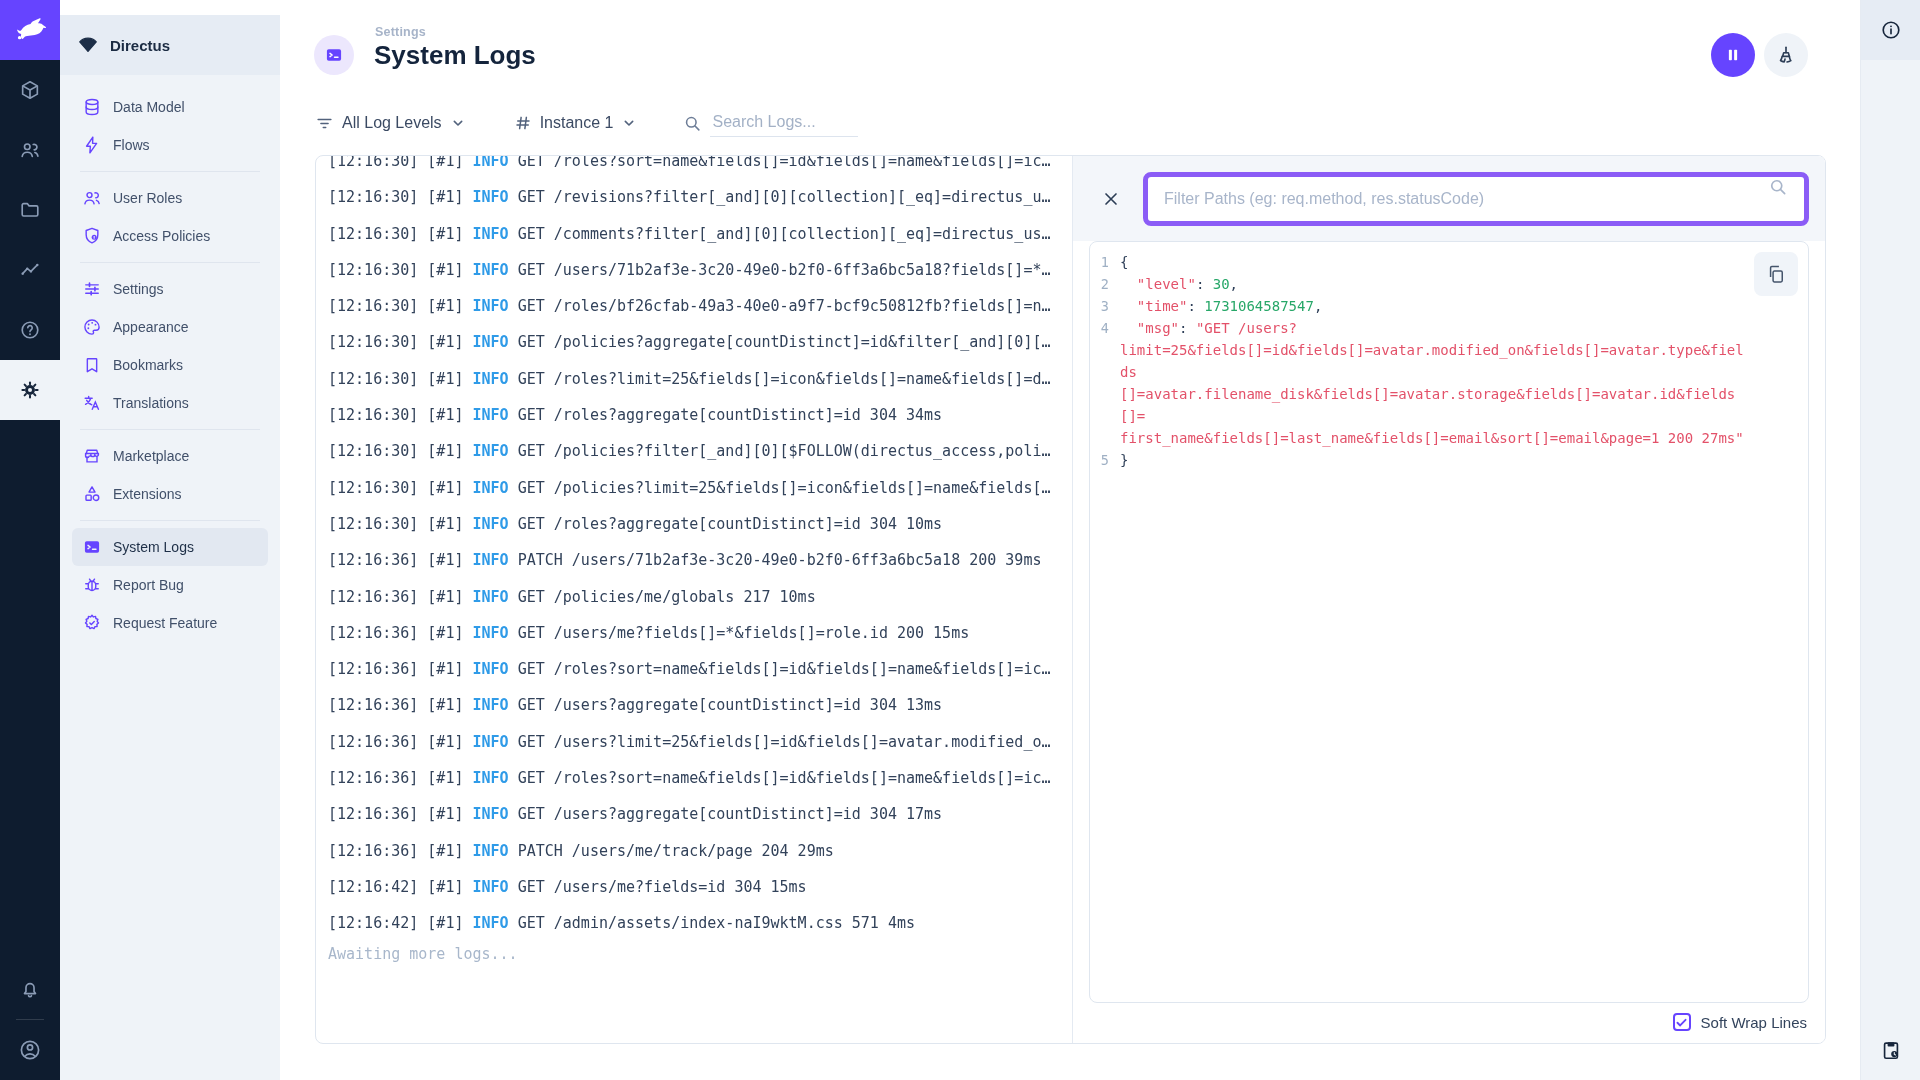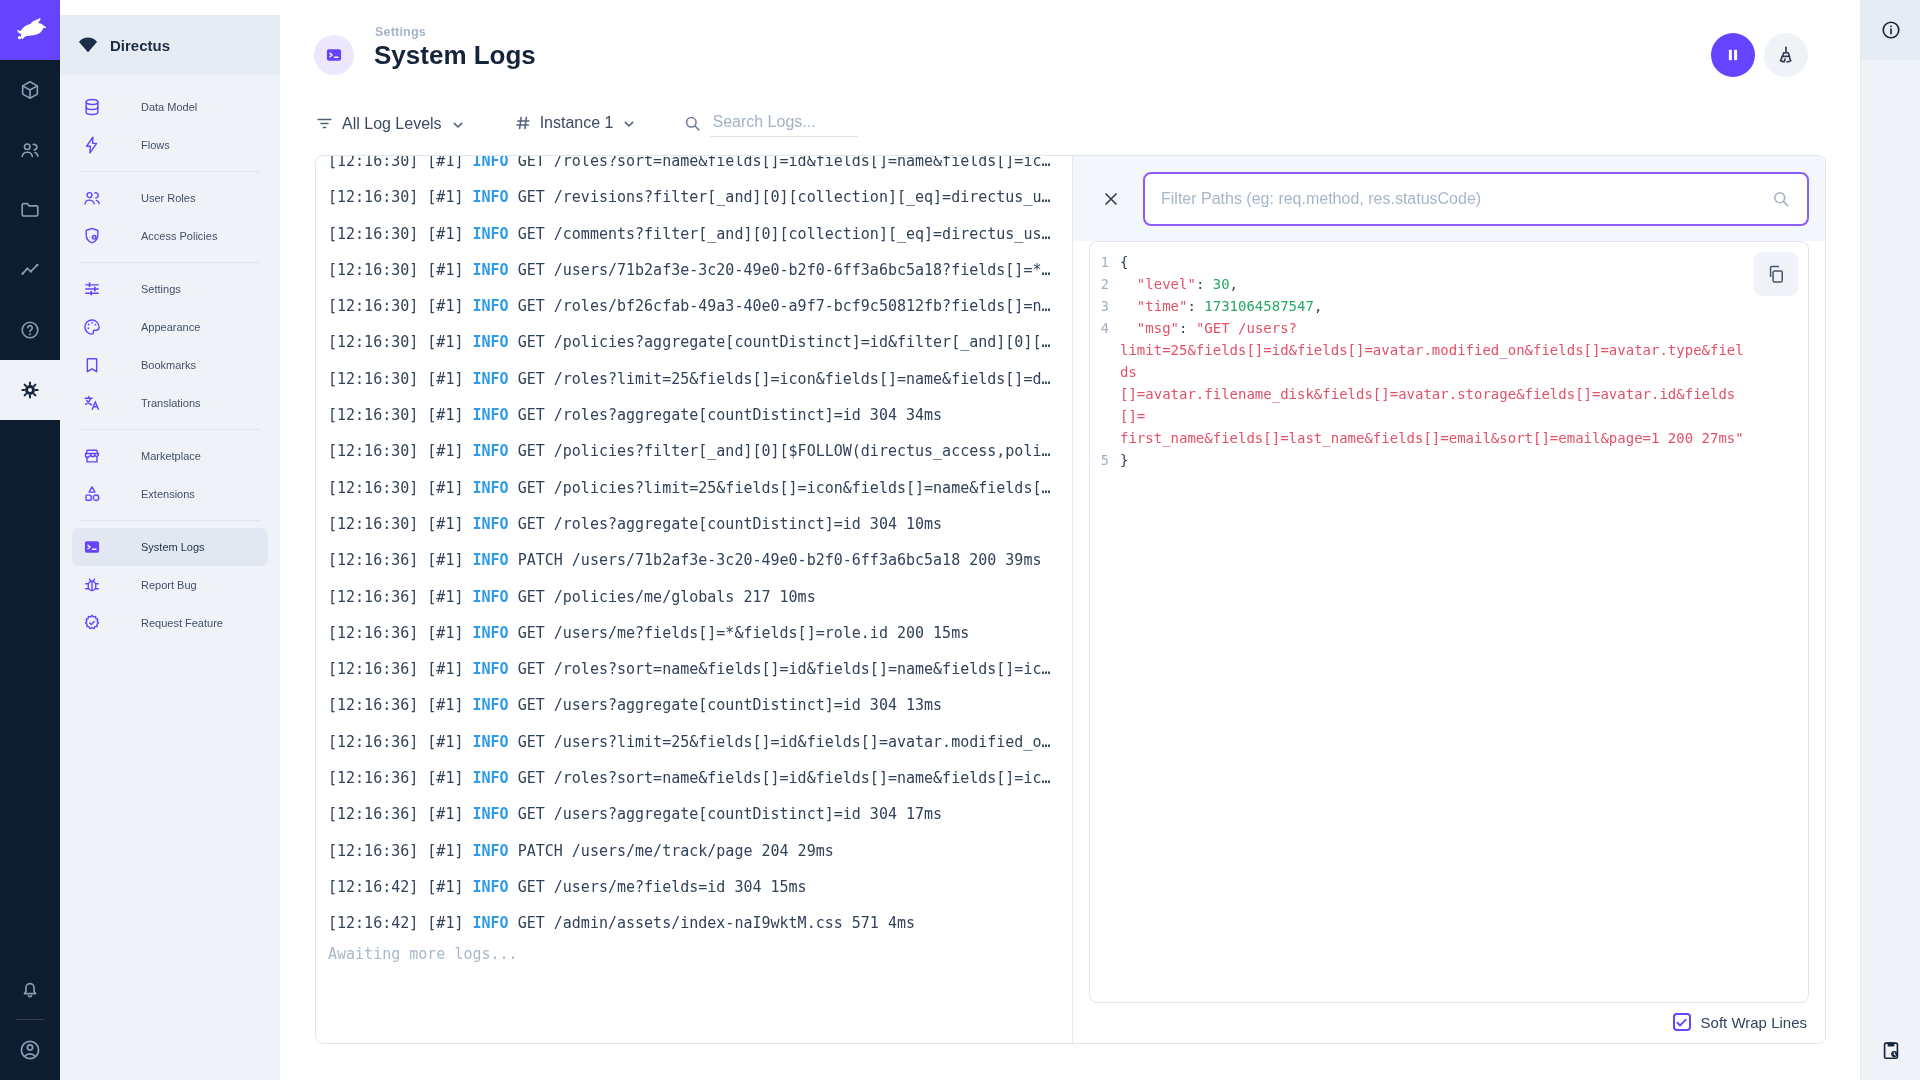--- a/index.html
+++ b/index.html
@@ -22,21 +22,21 @@
   #sidebar { position:absolute; left:60px; top:15px; width:220px; height:1080px;
              background:#eff3f8; z-index:4; }
   .project-header { height:60px; background:#e6ecf4; display:flex; align-items:center;
                     gap:11px; padding-left:17px; cursor:pointer; }
   .project-name { font-size:15px; font-weight:700; color:#1b2b42; }
   #sidebar nav { padding-top:13px; }
   .nav-item { height:38px; margin:0 12px; padding-left:10px; border-radius:6px;
               display:flex; align-items:center; gap:11px; cursor:pointer;
               color:#41506a; }
   .nav-item .ni-icon { width:20px; height:20px; color:#6644ff; flex:0 0 20px; }
-  .nav-item .ni-label { font-size:11px; font-weight:500; white-space:nowrap;margin-left:28px; }
+  .nav-item .ni-label { font-size:14px; font-weight:500; white-space:nowrap; }
   .nav-item.active { background:#e2e8f1; color:#1e2f47; }
   .nav-divider { height:1px; background:#dfe5ee; margin:7px 20px; }
 
   
   #right-strip { position:absolute; right:0; top:0; width:60px; height:1080px;
                  background:#eff3f8; border-left:1px solid #e6ebf2; z-index:4; }
   #right-strip .strip-header { height:60px; background:#e6ecf4; display:flex;
                  align-items:center; justify-content:center; color:#17263c; cursor:pointer; }
   #right-strip .strip-bottom { position:absolute; bottom:0; left:0; width:60px; height:60px;
                  display:flex; align-items:center; justify-content:center; color:#17263c; cursor:pointer; }
@@ -50,21 +50,21 @@
                 color:#a7b4c9; letter-spacing:.2px; cursor:pointer; }
   .page-title { position:absolute; left:94px; top:40px; font-size:26px; font-weight:700;
                 color:#14243c; }
   .hdr-btn { position:absolute; top:33px; width:44px; height:44px; border-radius:50%;
              border:none; display:flex; align-items:center; justify-content:center; cursor:pointer; }
   .hdr-btn.pause { left:1431px; background:#6644ff; color:#fff; }
   .hdr-btn.clean { left:1484px; background:#eff3f8; color:#2c3d55; }
 
   .filter-row { position:absolute; left:35px; top:106px; height:34px; display:flex;
                 align-items:center; color:#3b4a63; }
-  .filter-control { display:flex; align-items:flex-end; gap:8px; font-size:16px;
+  .filter-control { display:flex; align-items:center; gap:8px; font-size:16px;
                     font-weight:500; cursor:pointer; }
   .filter-control .fc-icon { color:#52627c; }
   .filter-control .chev { color:#52627c; }
   .fc-gap { width:48px; }
   .search-wrap { display:flex; align-items:center; gap:8px; margin-left:46px; }
   .search-wrap .fc-icon { color:#6d7d97; }
   .search-input { border:none; outline:none; border-bottom:1.5px solid #dde4ee;
                   width:148px; font-size:16px; padding:3px 2px 5px; color:#3b4a63;
                   background:transparent; }
   .search-input::placeholder { color:#a3b1c6; }
@@ -81,22 +81,22 @@
   .log-row .lvl { color:#2f9be8;font-weight:bold; }
   .awaiting { font-family:"DejaVu Sans Mono", monospace; font-size:15px; color:#a8b7cb;
               line-height:24px; }
 
   .detail-panel { flex:1; position:relative; background:#fff; }
   .detail-toolbar { position:absolute; left:0; top:0; right:0; height:85px;
                     background:#f3f6fa; display:flex; align-items:center; gap:10px;
                     padding:0 16px; }
   .close-btn { width:44px; height:44px; border:none; background:transparent; border-radius:8px;
                display:flex; align-items:center; justify-content:center; color:#2c3d55; cursor:pointer; }
-  .path-filter { flex:1; height:54px; background:#fff; border:2px solid #8b5cf6;
-                 border-radius:8px; display:flex; align-items:center; padding:0 16px; gap:18px; }
+  .path-filter { flex:1; height:54px; background:#fff; border:5px solid #8b5cf6;
+                 border-radius:8px; display:flex; padding:0 16px; gap:18px; }
   .path-filter input { flex:1; border:none; outline:none; font-size:16px; color:#3b4a63;
                        background:transparent; }
   .path-filter input::placeholder { color:#a8b5ca; }
   .path-filter .fc-icon { color:#a8b5ca; }
 
   .code-block { position:absolute; left:16px; right:16px; top:85px; bottom:40px;
                 border:1px solid #dfe6ef; border-radius:8px; overflow:hidden;
                 padding:9px 56px 9px 0; background:#fff; }
   .code-row { display:flex; }
   .code-row .ln { width:30px; flex:0 0 30px; text-align:right; padding-right:11px;

